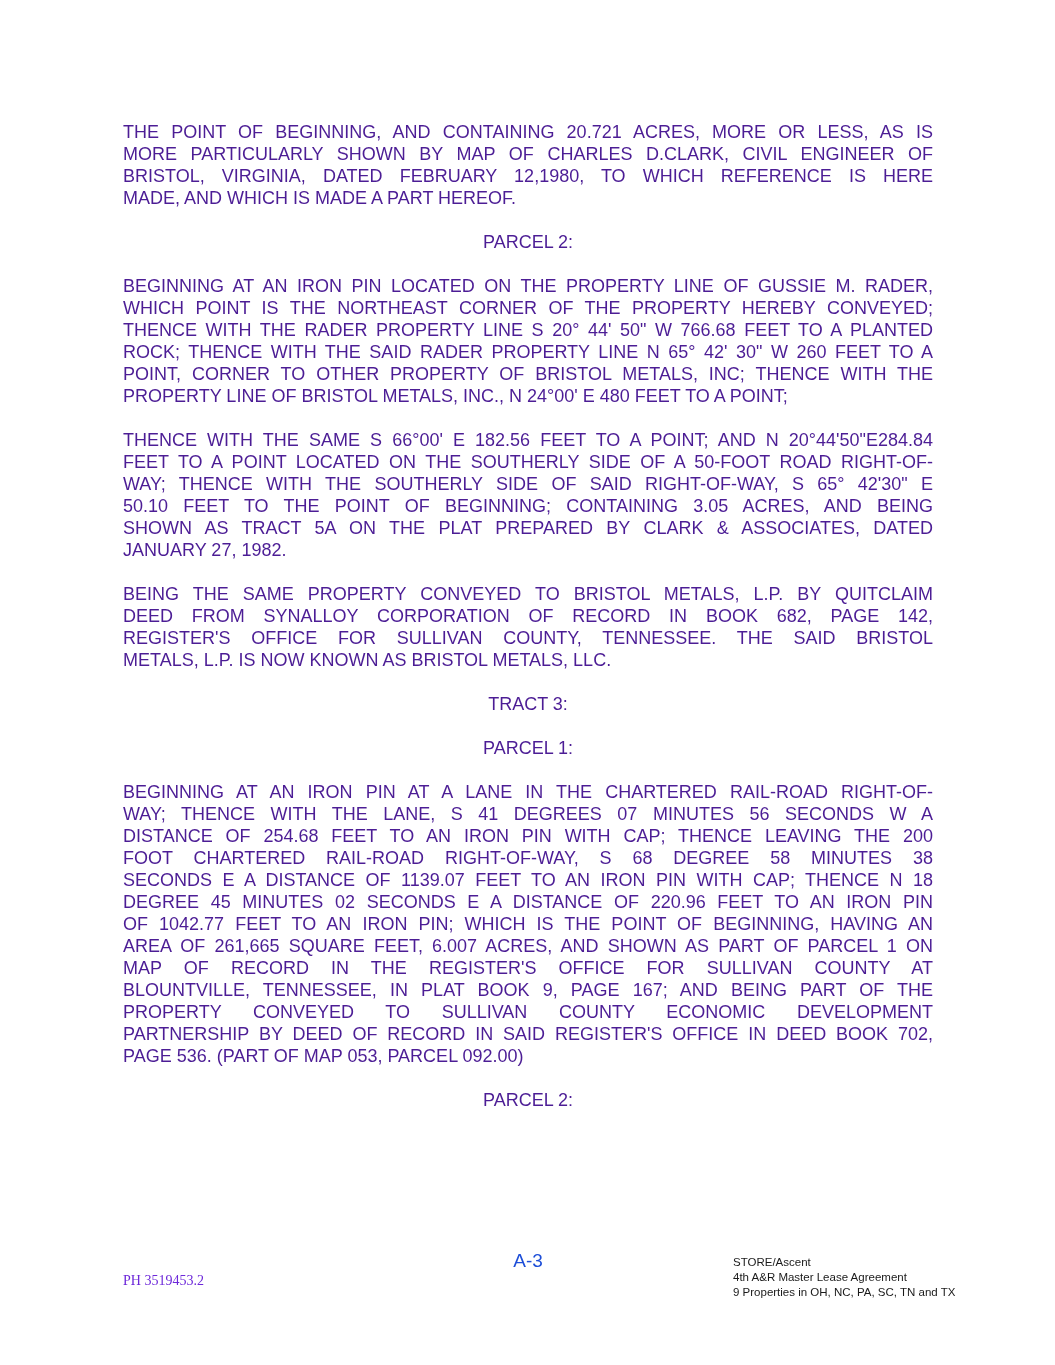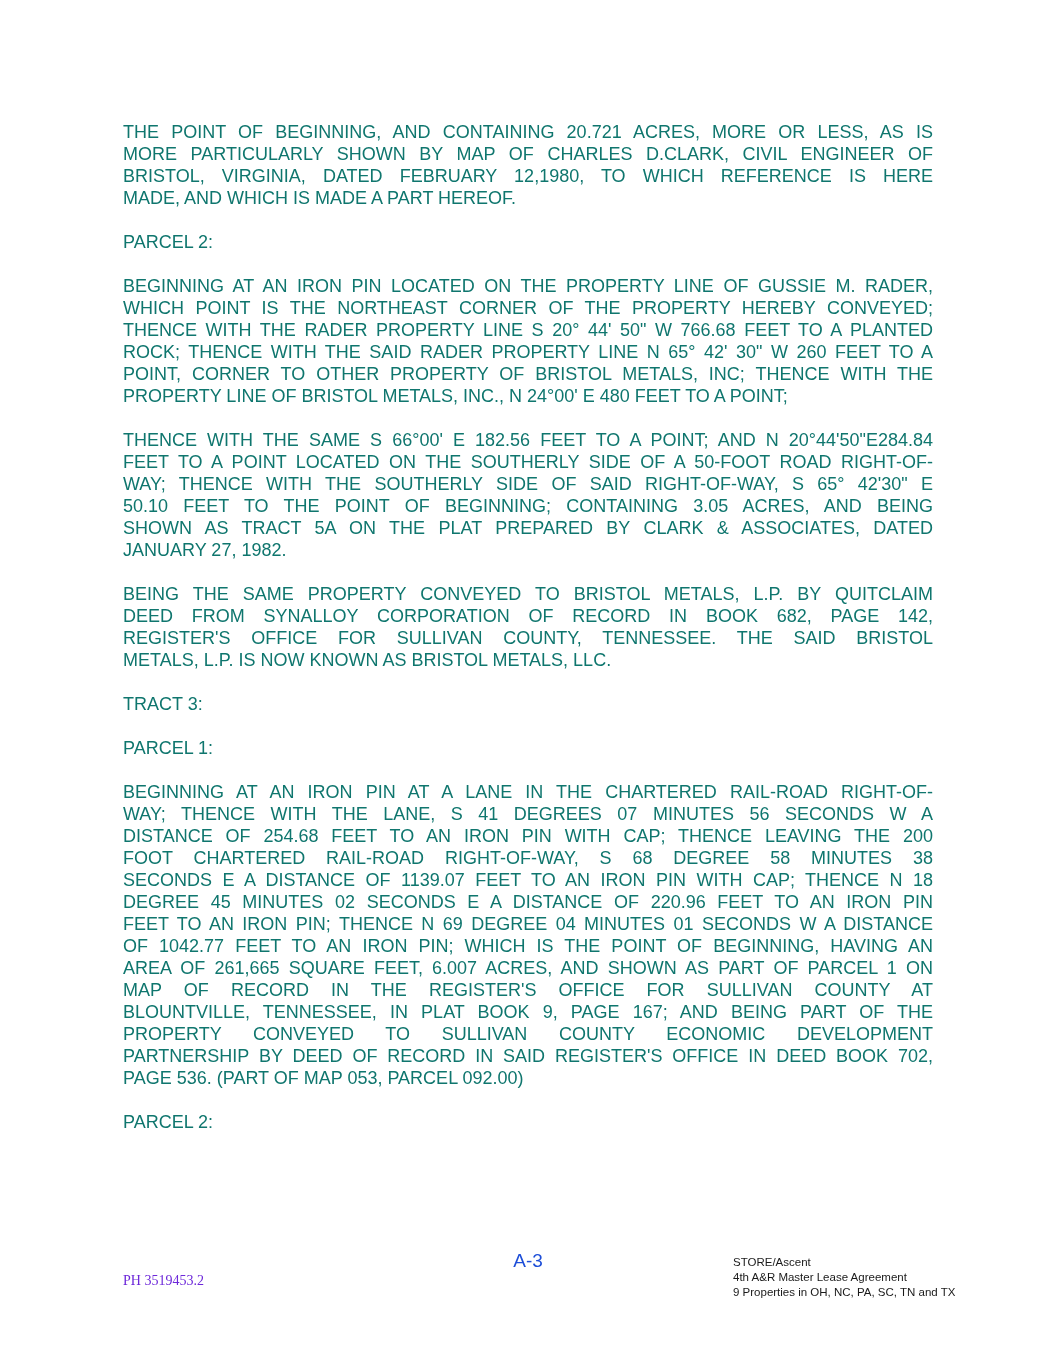--- a/index.html
+++ b/index.html
@@ -19,24 +19,24 @@
     background: #ffffff;
   }
   .content {
     position: absolute;
     left: 123px;
     top: 121px;
     width: 810px;
     font-family: "Liberation Sans", sans-serif;
     font-size: 18px;
     line-height: 22px;
-    color: #0f766e;
+    color: #4c1d95;
   }
   .para { margin: 0 0 22px 0; }
-  .heading { margin: 0 0 22px 0; white-space: nowrap; }
+  .heading { margin: 0 0 22px 0; white-space: nowrap; text-align: center; }
   .line {
     text-align: justify;
     text-align-last: justify;
     text-justify: inter-word;
   }
   .line.last {
     text-align: center;
     text-align-last: left;
   }
   .footer-page-number {
@@ -104,21 +104,20 @@
       </div>
       <div class="heading">TRACT 3:</div>
       <div class="heading">PARCEL 1:</div>
       <div class="para">
         <div class="line">BEGINNING AT AN IRON PIN AT A LANE IN THE CHARTERED RAIL-ROAD RIGHT-OF-</div>
         <div class="line">WAY; THENCE WITH THE LANE, S 41 DEGREES 07 MINUTES 56 SECONDS W A</div>
         <div class="line">DISTANCE OF 254.68 FEET TO AN IRON PIN WITH CAP; THENCE LEAVING THE 200</div>
         <div class="line">FOOT CHARTERED RAIL-ROAD RIGHT-OF-WAY, S 68 DEGREE 58 MINUTES 38</div>
         <div class="line">SECONDS E A DISTANCE OF 1139.07 FEET TO AN IRON PIN WITH CAP; THENCE N 18</div>
         <div class="line">DEGREE 45 MINUTES 02 SECONDS E A DISTANCE OF 220.96 FEET TO AN IRON PIN</div>
-        <div class="line">FEET TO AN IRON PIN; THENCE N 69 DEGREE 04 MINUTES 01 SECONDS W A DISTANCE</div>
         <div class="line">OF 1042.77 FEET TO AN IRON PIN; WHICH IS THE POINT OF BEGINNING, HAVING AN</div>
         <div class="line">AREA OF 261,665 SQUARE FEET, 6.007 ACRES, AND SHOWN AS PART OF PARCEL 1 ON</div>
         <div class="line">MAP OF RECORD IN THE REGISTER'S OFFICE FOR SULLIVAN COUNTY AT</div>
         <div class="line">BLOUNTVILLE, TENNESSEE, IN PLAT BOOK 9, PAGE 167; AND BEING PART OF THE</div>
         <div class="line">PROPERTY CONVEYED TO SULLIVAN COUNTY ECONOMIC DEVELOPMENT</div>
         <div class="line">PARTNERSHIP BY DEED OF RECORD IN SAID REGISTER'S OFFICE IN DEED BOOK 702,</div>
         <div class="line last">PAGE 536. (PART OF MAP 053, PARCEL 092.00)</div>
       </div>
       <div class="heading">PARCEL 2:</div>
     </div>

